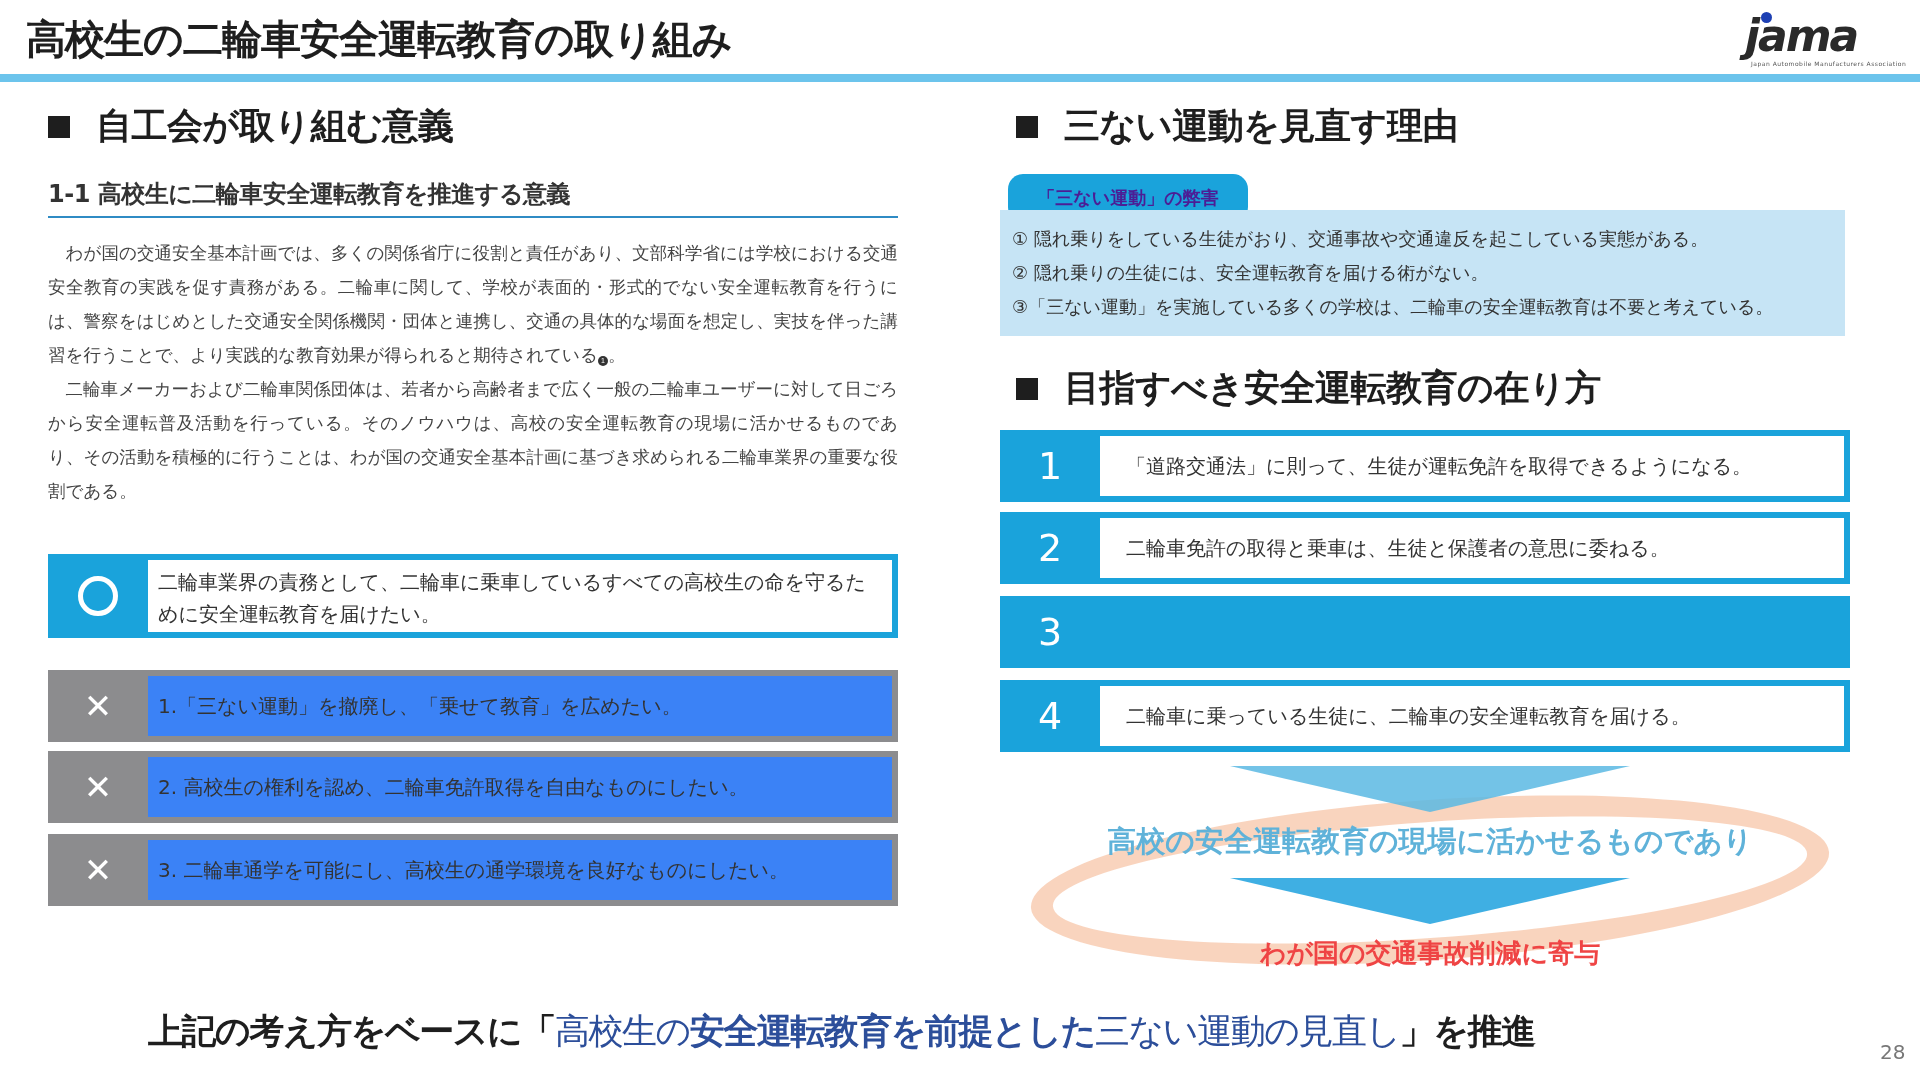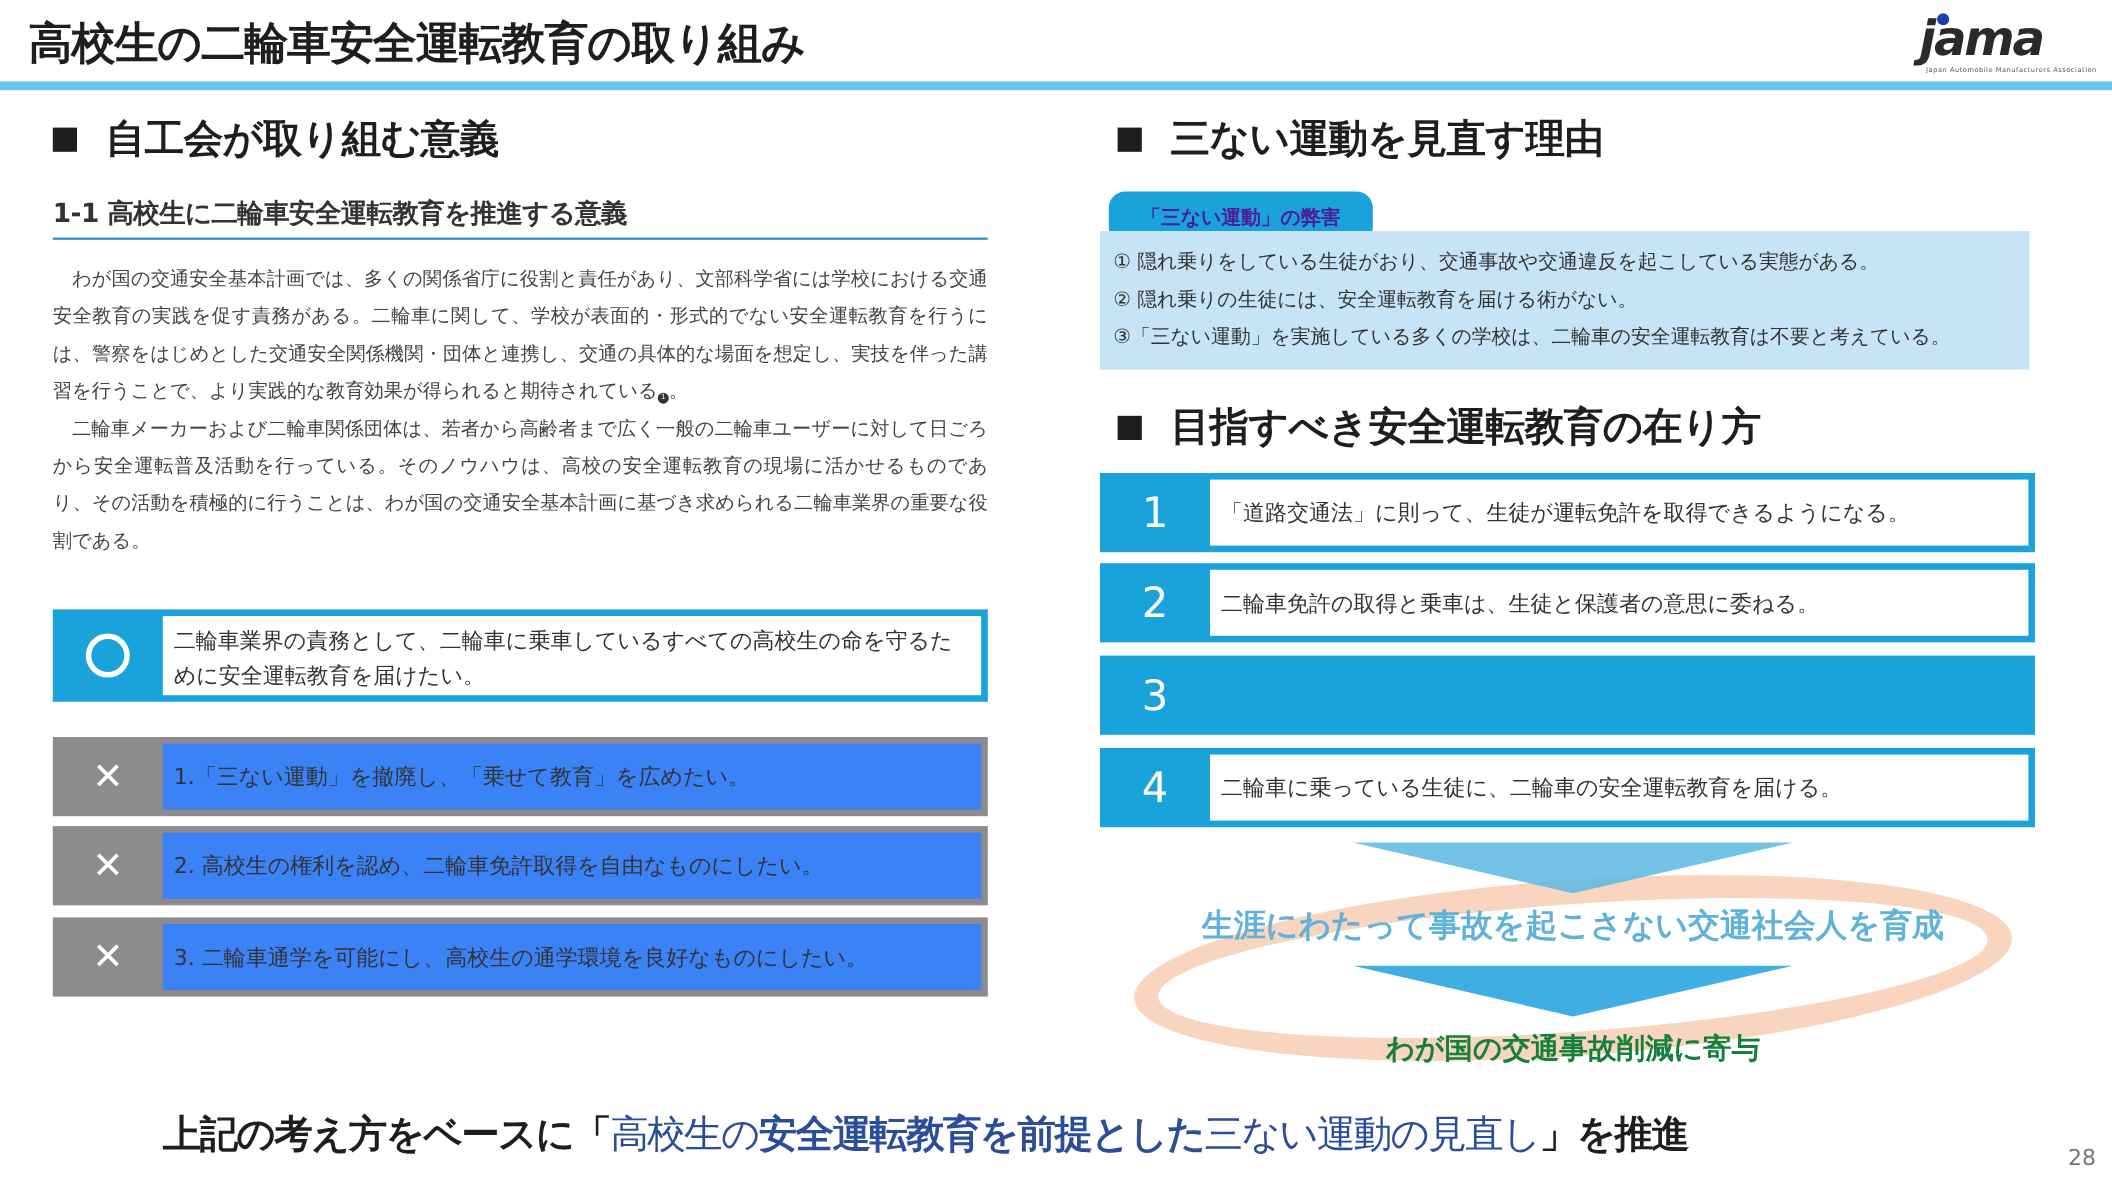--- a/index.html
+++ b/index.html
@@ -31,29 +31,29 @@
   .cross-box { position: absolute; left: 48px; width: 850px; height: 72px; background: #8c8c8e; display: flex; }
   .cross-box .mark { width: 100px; display: flex; align-items: center; justify-content: center; color: #fff; font-size: 34px; }
   .cross-box .text { margin: 6px 6px 6px 0; flex: 1; background: #3b82f6; padding: 0 10px; font-size: 20px; display: flex; align-items: center; color: #333; }
 
   .tag-pill { position: absolute; left: 1008px; top: 174px; width: 240px; height: 48px; background: #1aa3db; border-radius: 15px; color: #4c1d95; font-size: 18px; font-weight: bold; display: flex; align-items: center; justify-content: center; }
   .harm-box { position: absolute; left: 1000px; top: 210px; width: 845px; height: 126px; background: #c6e4f5; padding: 12px 12px; }
   .harm-box li { list-style: none; font-size: 18px; line-height: 34px; color: #333; }
 
   .goal-row { position: absolute; left: 1000px; width: 850px; height: 72px; background: #1aa3db; display: flex; }
   .goal-row .num { width: 100px; display: flex; align-items: center; justify-content: center; color: #fff; font-size: 38px; }
-  .goal-row .text { margin: 6px 6px 6px 0; flex: 1; background: #fff; padding: 0 10px; font-size: 20px; display: flex; align-items: center; color: #333; }
+  .goal-row .text { margin: 6px 6px 6px 0; flex: 1; background: #fff; padding: 0 26px; font-size: 20px; display: flex; align-items: center; color: #333; }
 
   .flow { position: absolute; left: 1010px; top: 760px; width: 840px; height: 220px; }
   .swoosh { position: absolute; left: 20px; top: 40px; width: 800px; height: 160px; border-radius: 50%; border: 22px solid rgba(242, 160, 110, 0.45); transform: rotate(-4deg); }
   .arrow { position: absolute; width: 0; height: 0; border-left: 200px solid transparent; border-right: 200px solid transparent; }
   .arrow-1 { left: 220px; top: 6px; border-top: 46px solid #5bb8e3; opacity: 0.85; }
   .arrow-2 { left: 220px; top: 118px; border-top: 46px solid #2aa6e0; opacity: 0.9; }
   .flow-text-1 { position: absolute; left: 0; width: 840px; top: 62px; text-align: center; font-size: 29px; font-weight: bold; color: #5fb2d9; }
-  .flow-text-2 { position: absolute; left: 0; width: 840px; top: 176px; text-align: center; font-size: 26px; font-weight: bold; color: #15803d; }
+  .flow-text-2 { position: absolute; left: 0; width: 840px; top: 176px; text-align: center; font-size: 26px; font-weight: bold; color: #ef4444; }
 
   .conclusion { position: absolute; left: 148px; top: 1008px; font-size: 35px; font-weight: bold; color: #1e1e1e; white-space: nowrap; letter-spacing: -1.5px; }
   .conclusion .hl-light { color: #2c4e9a; font-weight: normal; }
   .conclusion .hl-bold { color: #2c4e9a; font-weight: bold; }
   .page-num { position: absolute; left: 1880px; top: 1040px; font-size: 20px; color: #777; }
 </style>
 </head>
 <body>
 
 <div class="title-bar">
@@ -128,21 +128,21 @@
   <div class="num">3</div>
 </div>
 <div class="goal-row" style="top:680px;">
   <div class="num">4</div>
   <div class="text">二輪車に乗っている生徒に、二輪車の安全運転教育を届ける。</div>
 </div>
 
 <div class="flow">
   <div class="swoosh"></div>
   <div class="arrow arrow-1"></div>
-  <div class="flow-text-1">生涯にわたって事故を起こさない交通社会人を育成</div>
+  <div class="flow-text-1">高校の安全運転教育の現場に活かせるものであり</div>
   <div class="arrow arrow-2"></div>
   <div class="flow-text-2">わが国の交通事故削減に寄与</div>
 </div>
 
 <div class="conclusion">
   <span>上記の考え方をベースに「</span><span class="hl-light">高校生の</span><span class="hl-bold">安全運転教育を前提とした</span><span class="hl-light">三ない運動の見直し</span><span>」を推進</span>
 </div>
 
 <div class="page-num">28</div>
 

